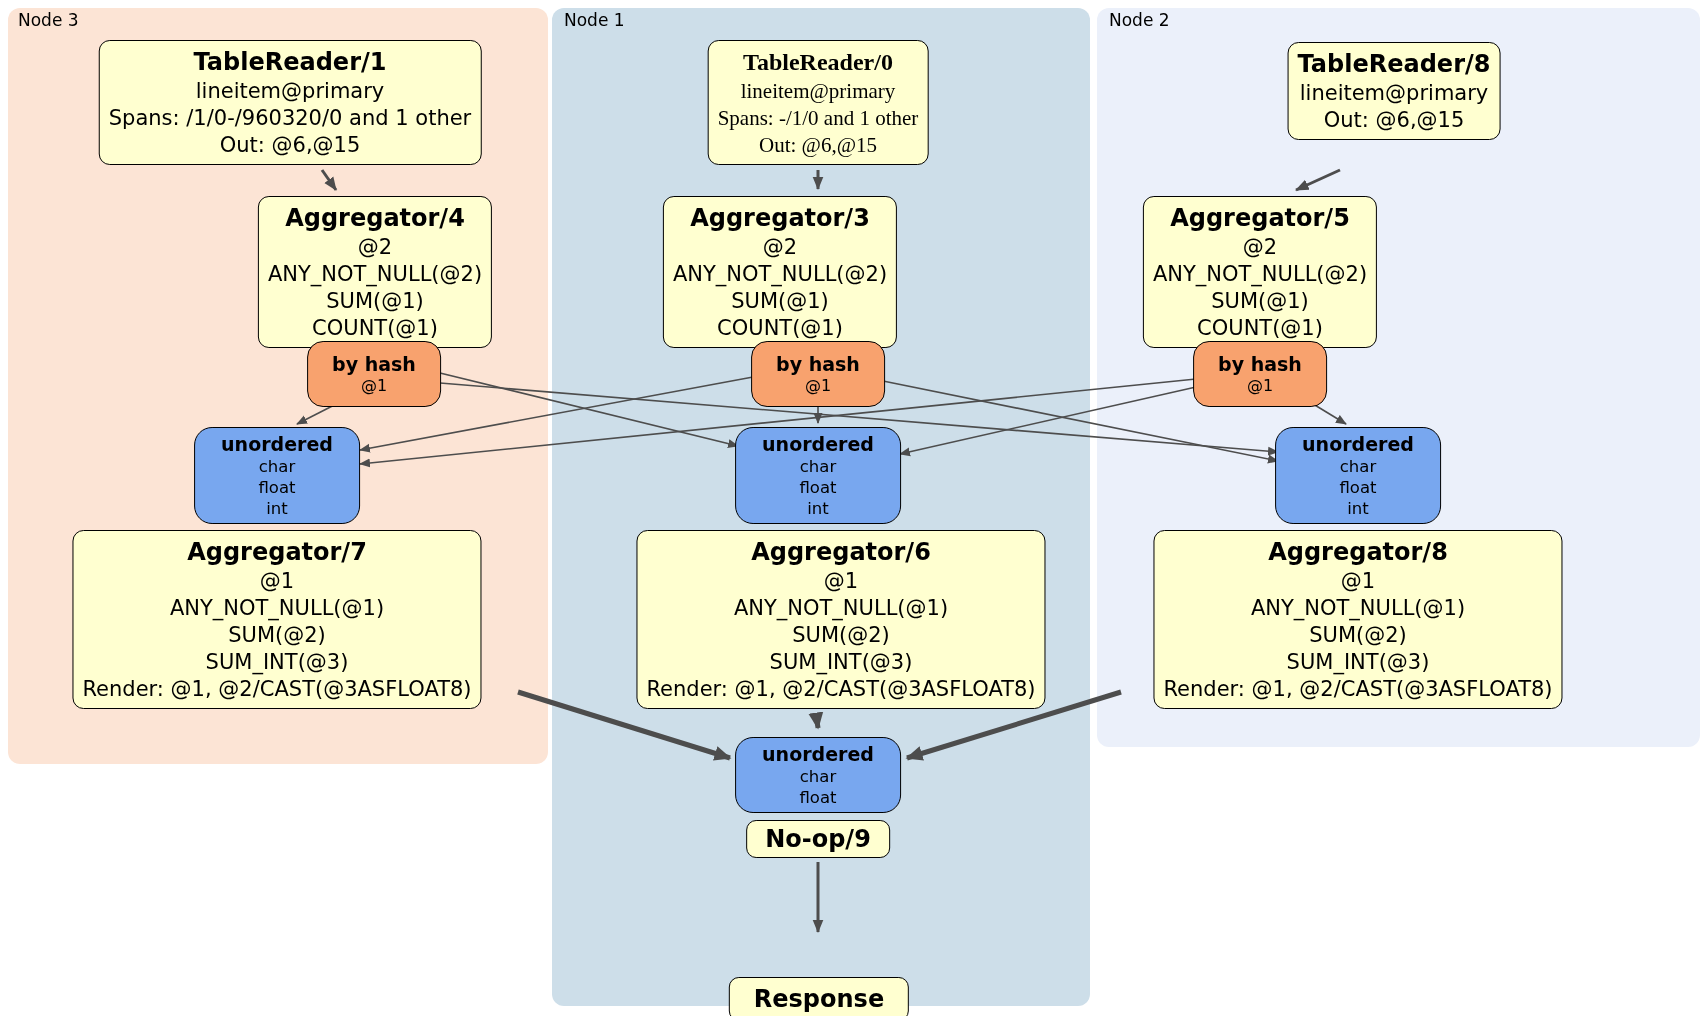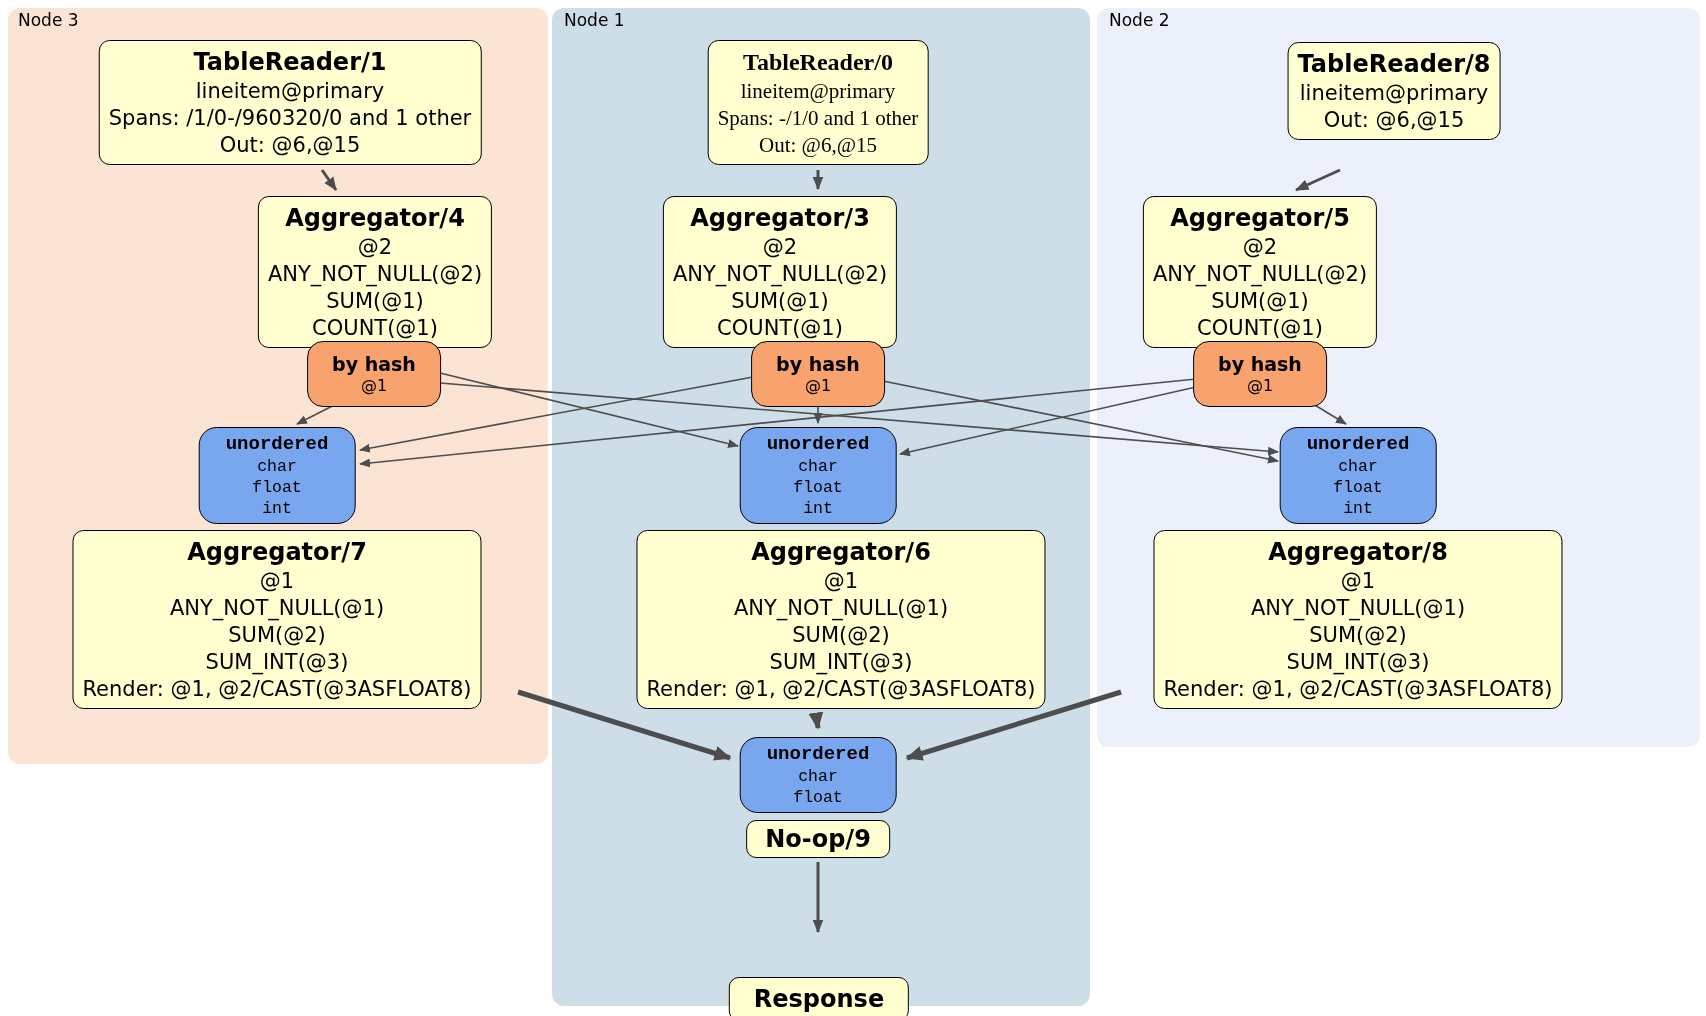--- a/index.html
+++ b/index.html
@@ -23,21 +23,21 @@
   .edge-med{stroke:var(--edge-color);stroke-width:3;fill:none;}
   .edge-thick{stroke:var(--edge-color);stroke-width:5;fill:none;}
   .box{position:absolute;transform:translateX(-50%);text-align:center;white-space:nowrap;z-index:4;
        border:1.5px solid var(--processor-border);box-sizing:border-box;}
   .proc{background:var(--processor-fill);border-radius:11px;padding:5px 9px;}
   .proc-title{font-weight:bold;font-size:24px;line-height:32px;}
   .proc-line{font-size:21px;line-height:27px;}
   .router{background:var(--hash-router-fill);border-radius:16px;padding:10px 24px;z-index:5;}
   .router-title{font-weight:bold;font-size:19px;line-height:24px;}
   .router-line{font-size:16px;line-height:20px;}
-  .sync{background:var(--sync-fill);border-radius:18px;padding:4px 26px;z-index:5;font-family:Liberation Mono, monospace;}
+  .sync{background:var(--sync-fill);border-radius:18px;padding:4px 26px;z-index:5;}
   .sync-title{font-weight:bold;font-size:19px;line-height:24px;}
   .sync-line{font-size:16.5px;line-height:21px;}
   .noop{background:var(--processor-fill);border-radius:10px;padding:3px 18px;}
   .noop-title{font-weight:bold;font-size:24px;line-height:30px;}
   .response{background:var(--processor-fill);border-radius:10px;padding:6px 24px;}
   .response-title{font-weight:bold;font-size:24px;line-height:30px;}
 </style>
 </head>
 <body>
 

